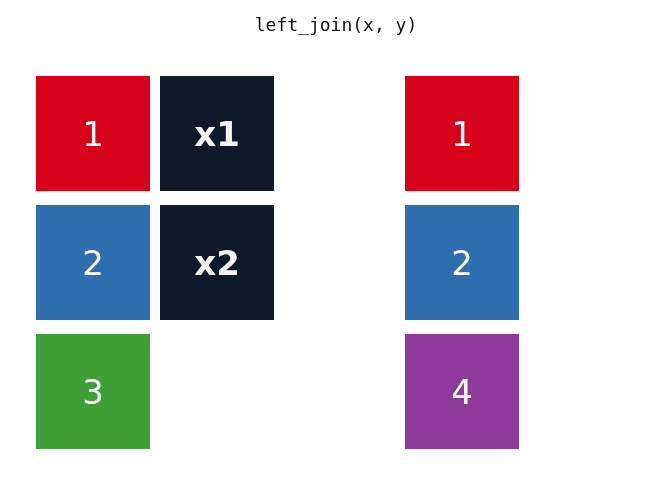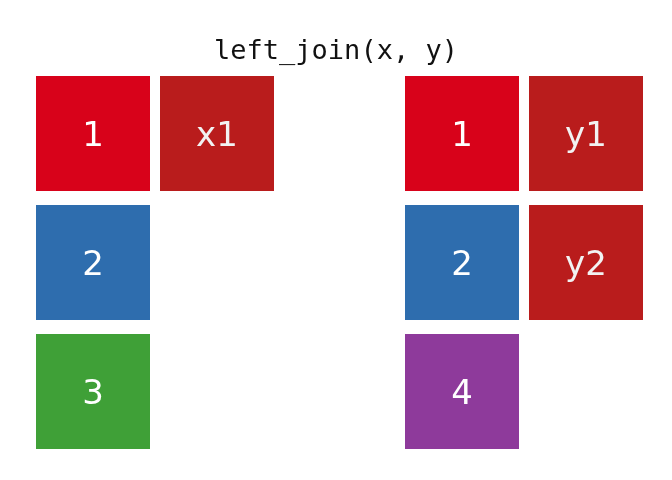--- a/index.html
+++ b/index.html
@@ -21,25 +21,25 @@
     position: absolute;
     left: 0;
     top: 0;
     width: 672px;
     height: 480px;
   }
 
   #diagram-title {
     position: absolute;
     left: 0;
-    top: 34px;
+    top: 9px;
     width: 672px;
     text-align: center;
     font-family: "DejaVu Sans Mono", "Liberation Mono", monospace;
-    font-size: 27px;
+    font-size: 18px;
     line-height: 32px;
     letter-spacing: 0px;
     color: #111111;
     white-space: pre;
   }
 
   .table-group {
     position: absolute;
     top: 76px;
   }
@@ -55,21 +55,21 @@
   .table-row:last-child { margin-bottom: 0; }
 
   .cell {
     position: absolute;
     top: 0;
     width: 114px;
     height: 115px;
     box-sizing: border-box;
   }
   .cell-key   { left: 0px; }
-  .cell-value { left: 124px; background: #b91c1c; }
+  .cell-value { left: 124px; background: #0f172a; font-weight: bold; }
 
   .cell-text {
     position: absolute;
     left: 0;
     right: 0;
     top: 50%;
     transform: translateY(-50%);
     text-align: center;
     font-size: 34px;
     line-height: 40px;
@@ -95,47 +95,44 @@
       </div>
       <div class="cell cell-value">
         <span class="cell-text">x1</span>
       </div>
     </div>
 
     <div class="table-row">
       <div class="cell cell-key" style="background-color: rgb(46, 109, 174);">
         <span class="cell-text">2</span>
       </div>
+      <div class="cell cell-value">
+        <span class="cell-text">x2</span>
+      </div>
     </div>
 
     <div class="table-row">
       <div class="cell cell-key" style="background-color: rgb(63, 160, 55);">
         <span class="cell-text">3</span>
       </div>
     </div>
 
   </div>
 
   <div class="table-group" id="table-y">
 
     <div class="table-row">
       <div class="cell cell-key" style="background-color: rgb(216, 2, 26);">
         <span class="cell-text">1</span>
       </div>
-      <div class="cell cell-value">
-        <span class="cell-text">y1</span>
-      </div>
     </div>
 
     <div class="table-row">
       <div class="cell cell-key" style="background-color: rgb(46, 109, 174);">
         <span class="cell-text">2</span>
-      </div>
-      <div class="cell cell-value">
-        <span class="cell-text">y2</span>
       </div>
     </div>
 
     <div class="table-row">
       <div class="cell cell-key" style="background-color: rgb(142, 58, 155);">
         <span class="cell-text">4</span>
       </div>
     </div>
 
   </div>

